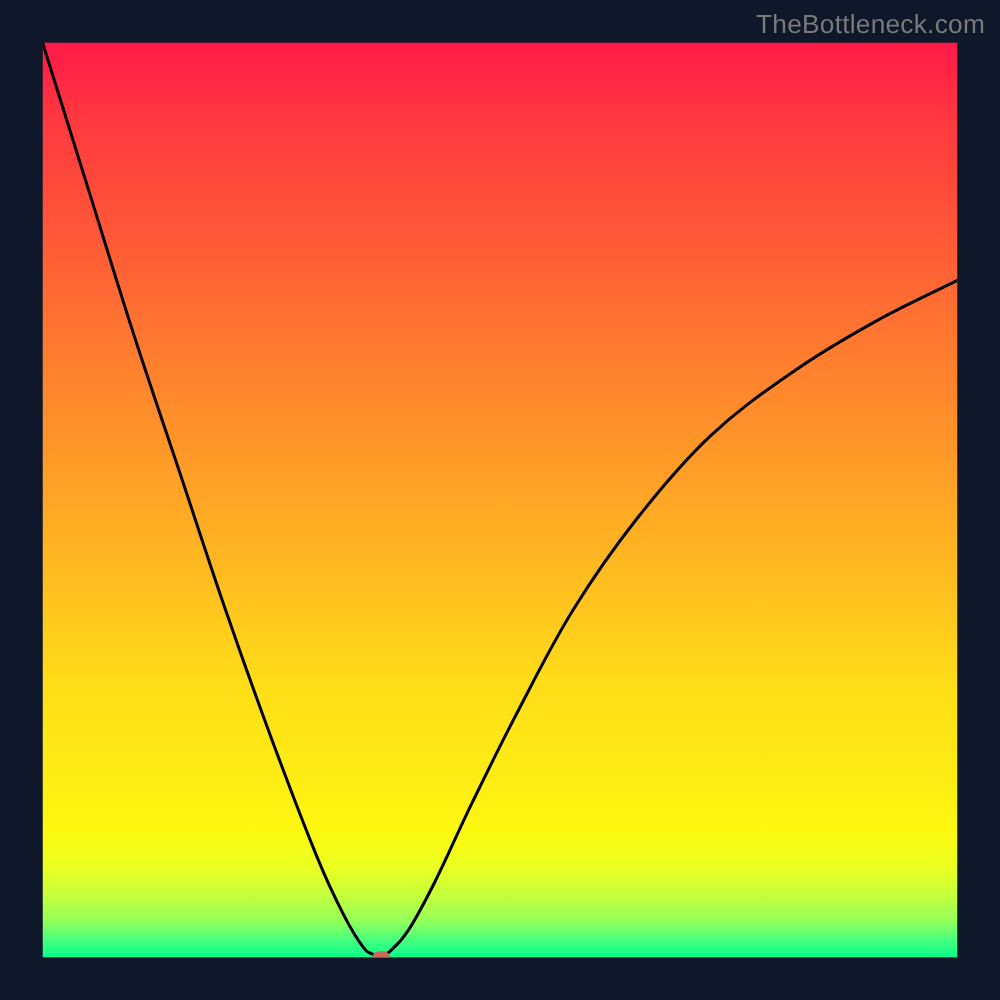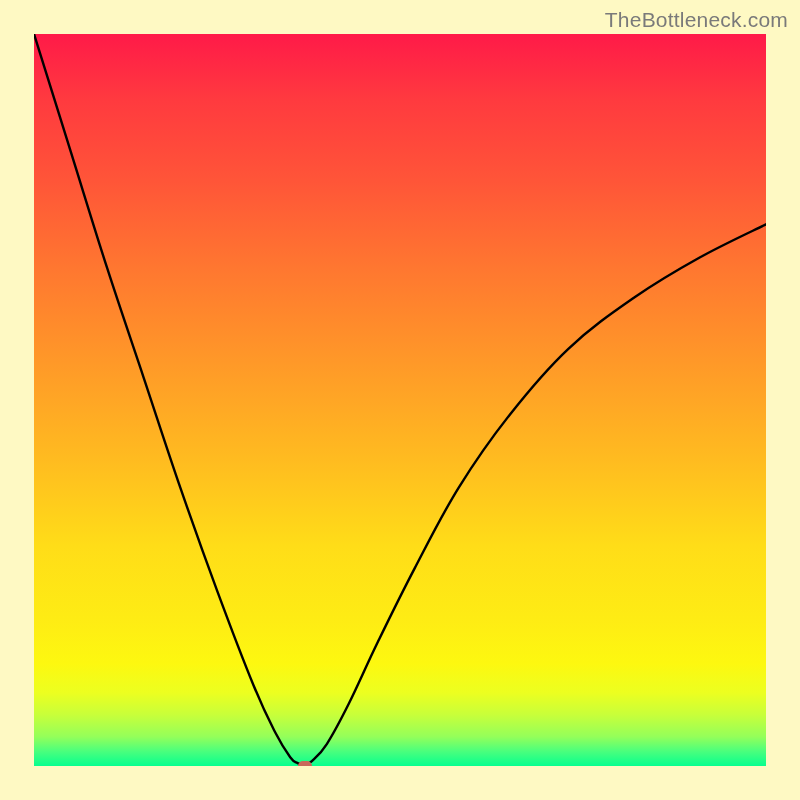--- a/index.html
+++ b/index.html
@@ -10,21 +10,21 @@
     background: #000;
     overflow: hidden;
     font-family: Arial, Helvetica, sans-serif;
   }
   .frame {
     position: absolute;
     left: 0;
     top: 0;
     width: 800px;
     height: 800px;
-    background: #fef9c3;
+    background: #0f172a;
   }
   .plot {
     position: absolute;
     left: 34px;
     top: 34px;
     width: 732px;
     height: 732px;
     overflow: hidden;
   }
   .gradient-bg {

